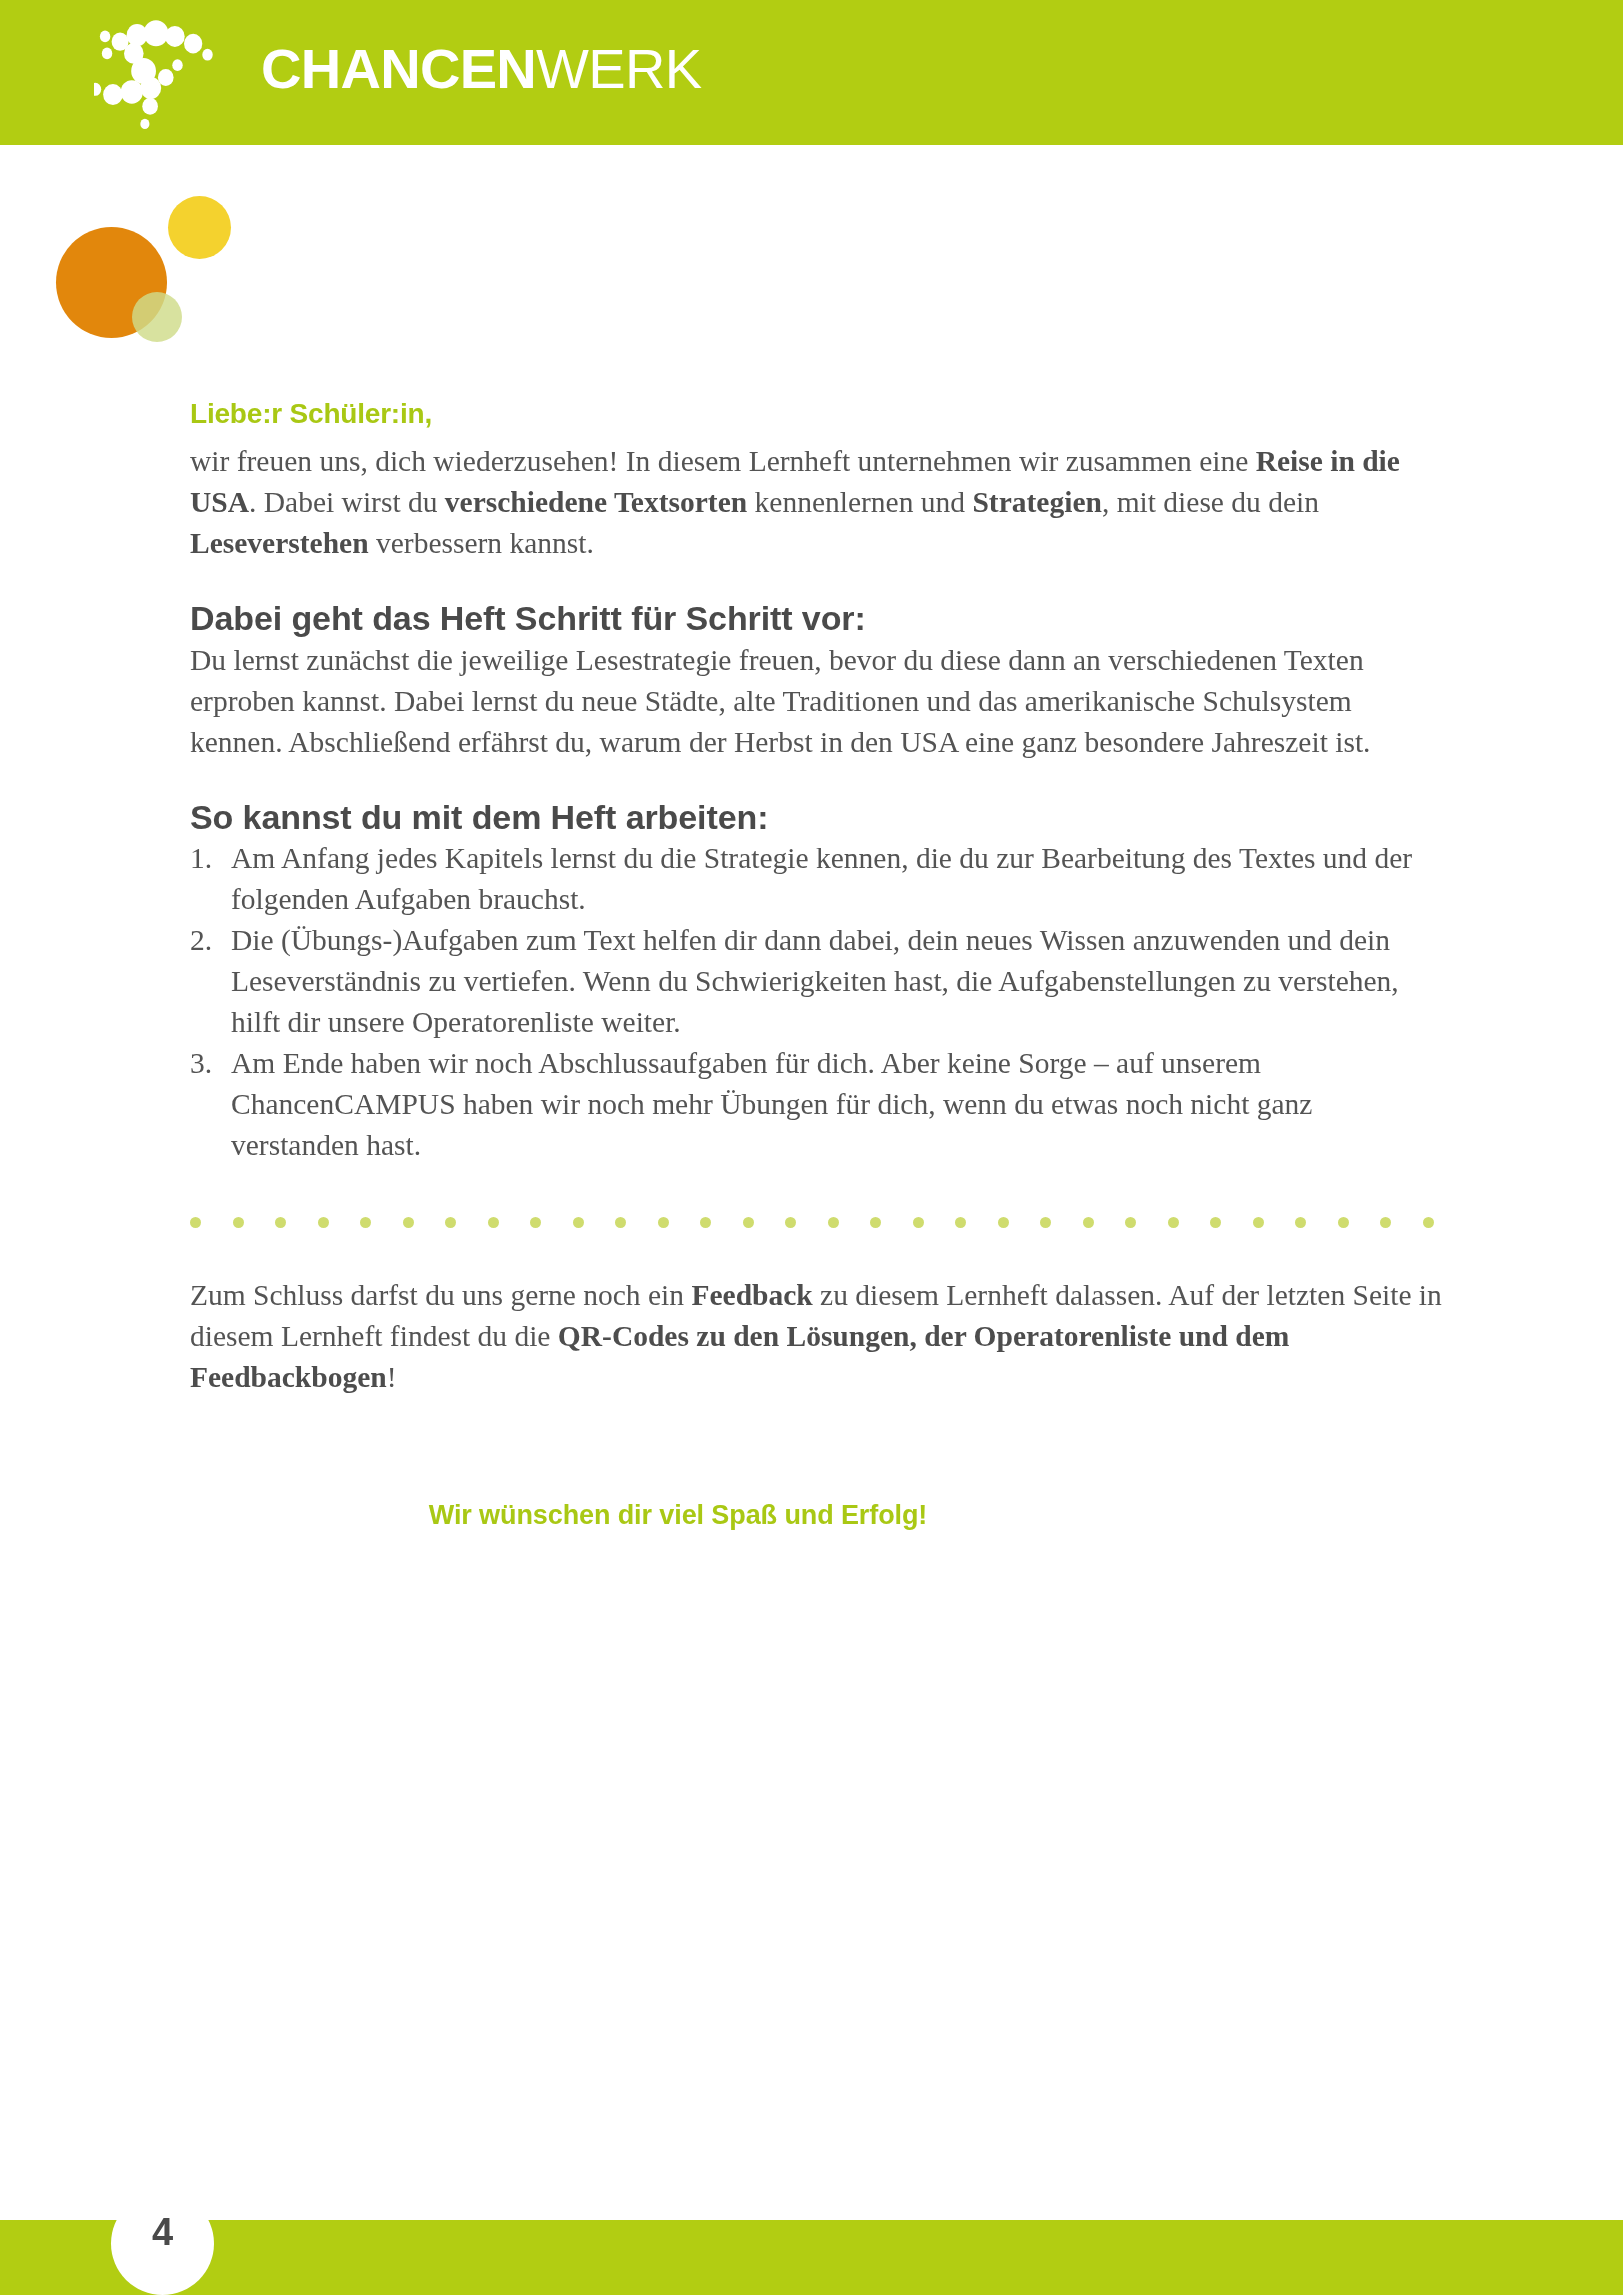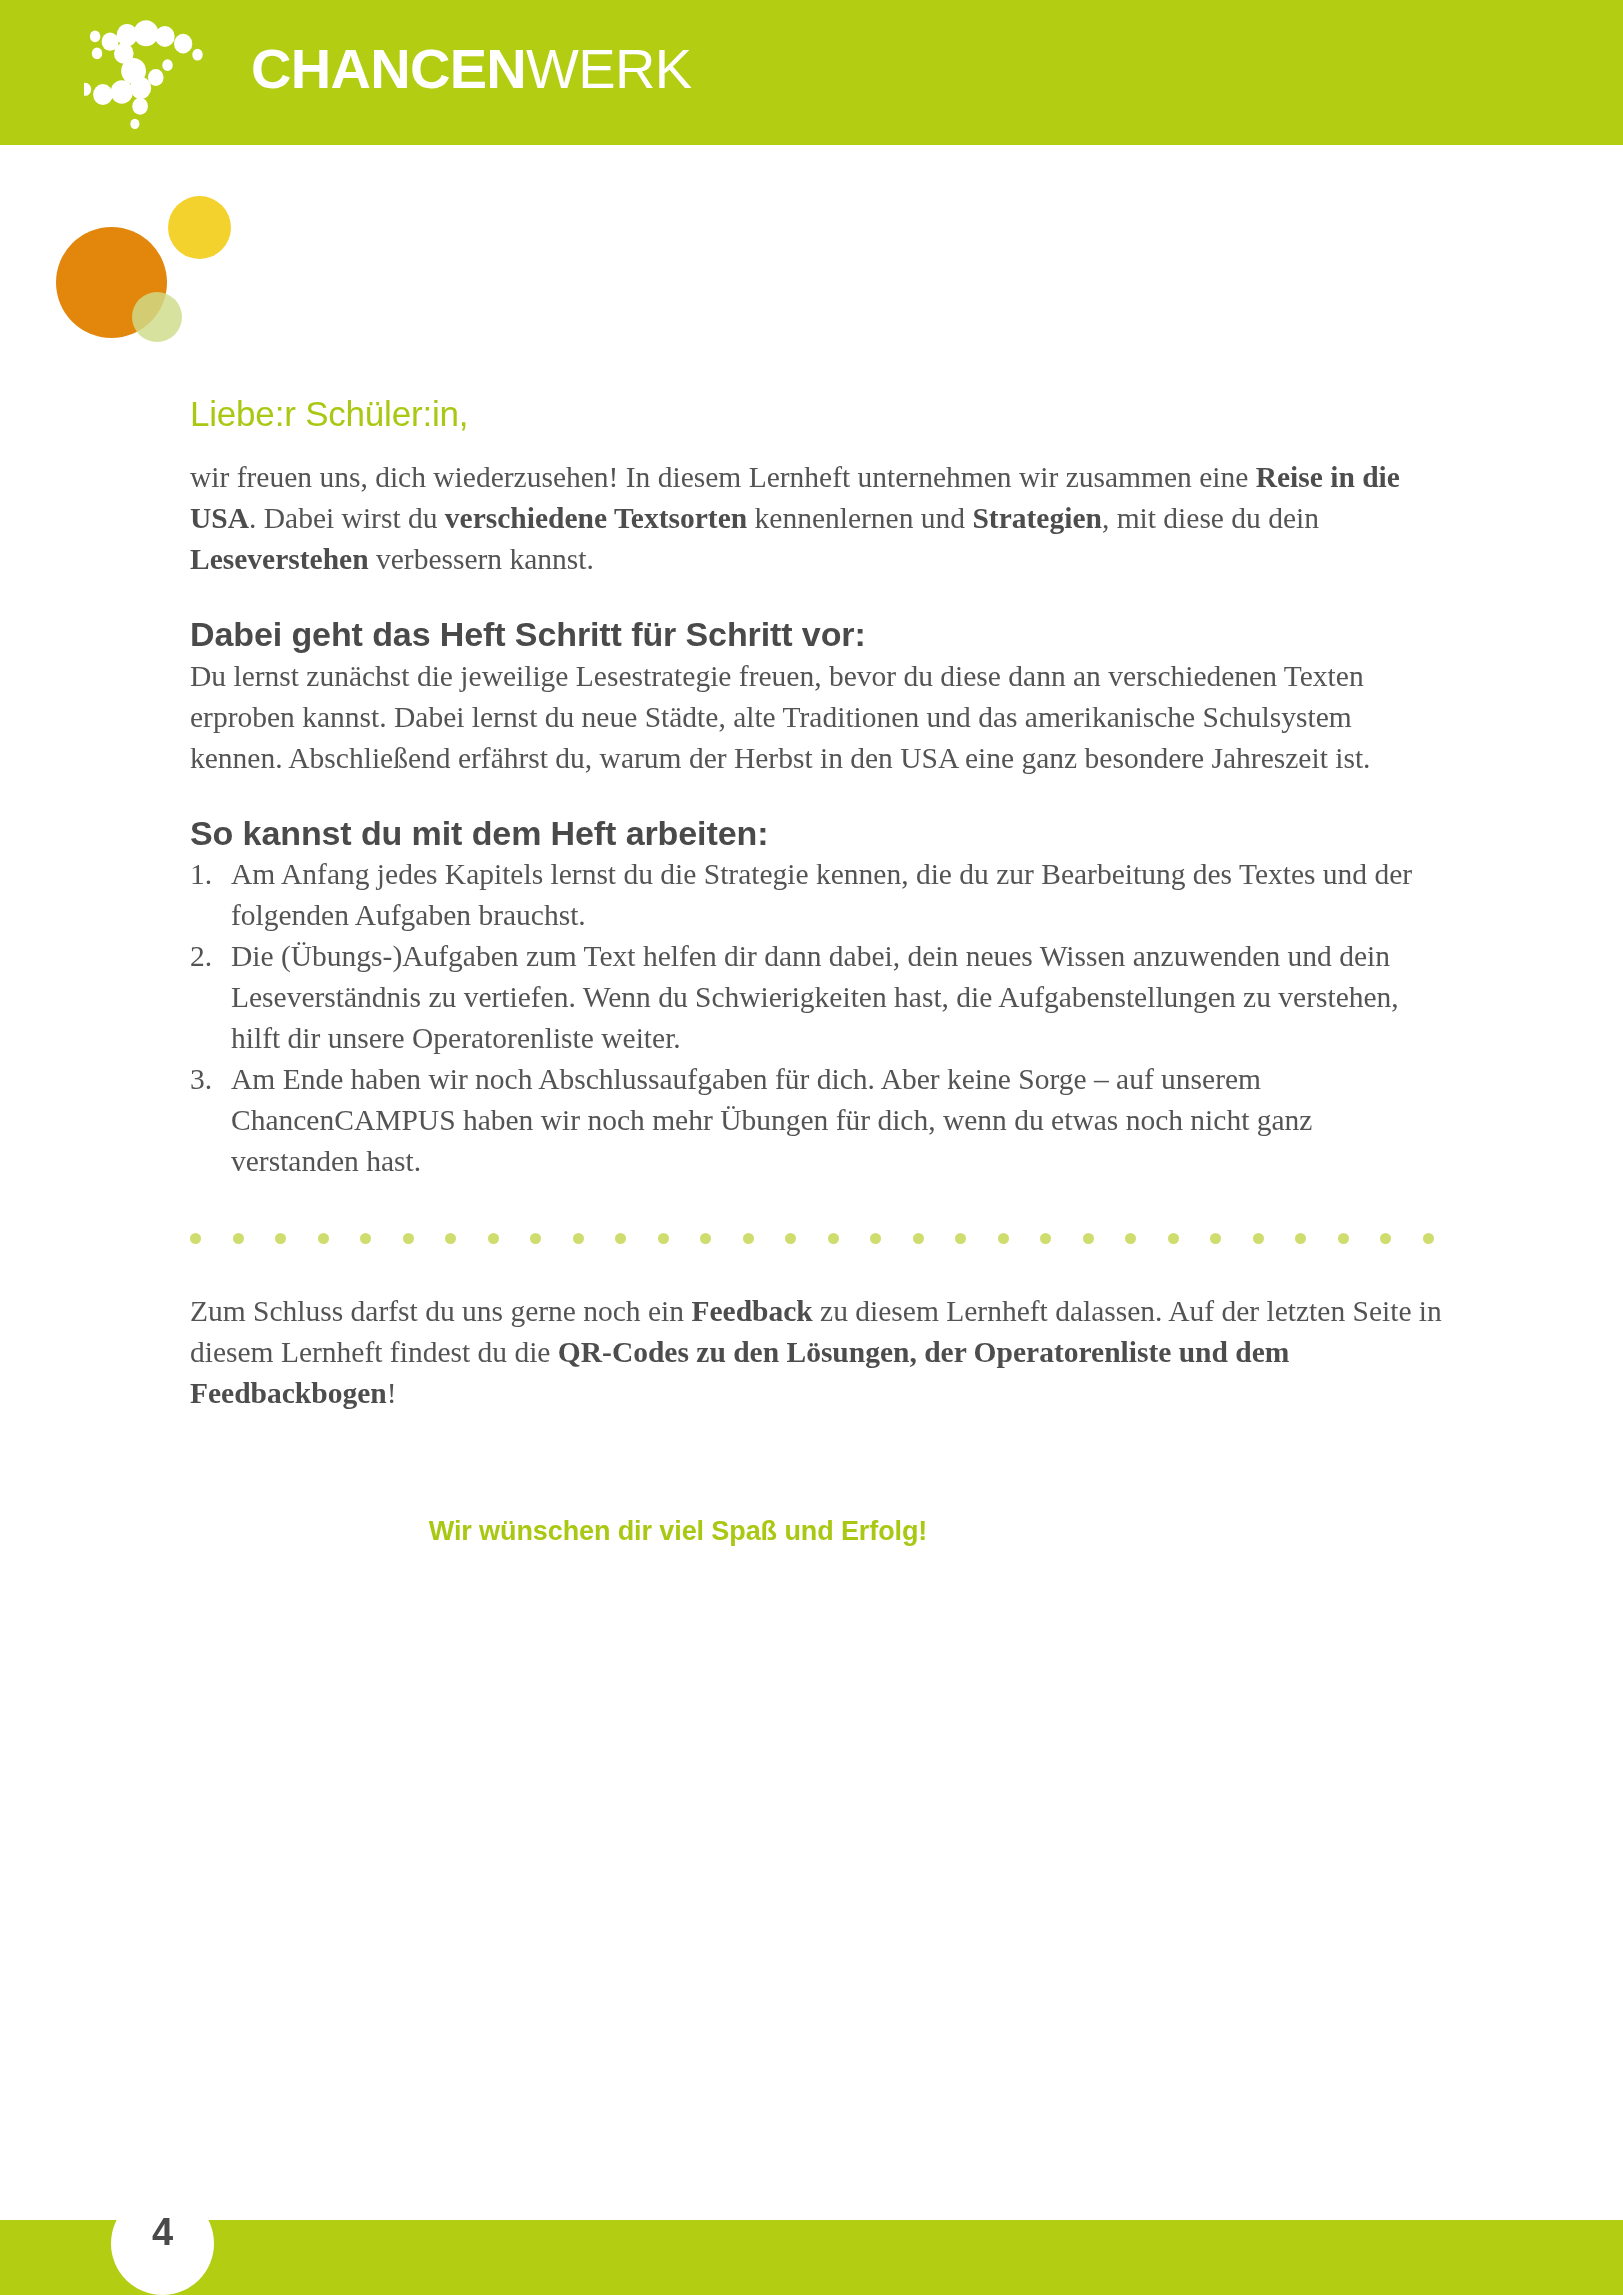--- a/index.html
+++ b/index.html
@@ -19,21 +19,21 @@
   .header-band {
     position: absolute;
     left: 0;
     top: 0;
     width: 1623px;
     height: 145px;
     background: #b2cd12;
   }
   .logo-wrap {
     position: absolute;
-    left: 84px;
+    left: 94px;
     top: 14.4px;
     width: 524px;
     height: 118px;
     text-align: center;
   }
   .logo-mark {
     position: absolute;
     left: 0;
     top: 0;
     width: 137px;
@@ -115,26 +115,26 @@
 
   
   .content {
     position: absolute;
     left: 190px;
     top: 395px;
     width: 1257px;
   }
   .greeting {
     font-family: "Liberation Sans", sans-serif;
-    font-weight: 400;
-    font-size: 35px;
+    font-weight: 700;
+    font-size: 28px;
     line-height: 37px;
     color: #a9c814;
     letter-spacing: -0.2px;
-    margin: 0 0 25px 0;
+    margin: 0 0 9px 0;
   }
   p.body-par {
     margin: 0;
     font-family: "Liberation Serif", serif;
     font-size: 29.5px;
     line-height: 41px;
     color: #545454;
   }
   p.body-par b { font-weight: 700; color: #4d4d4d; }
 

